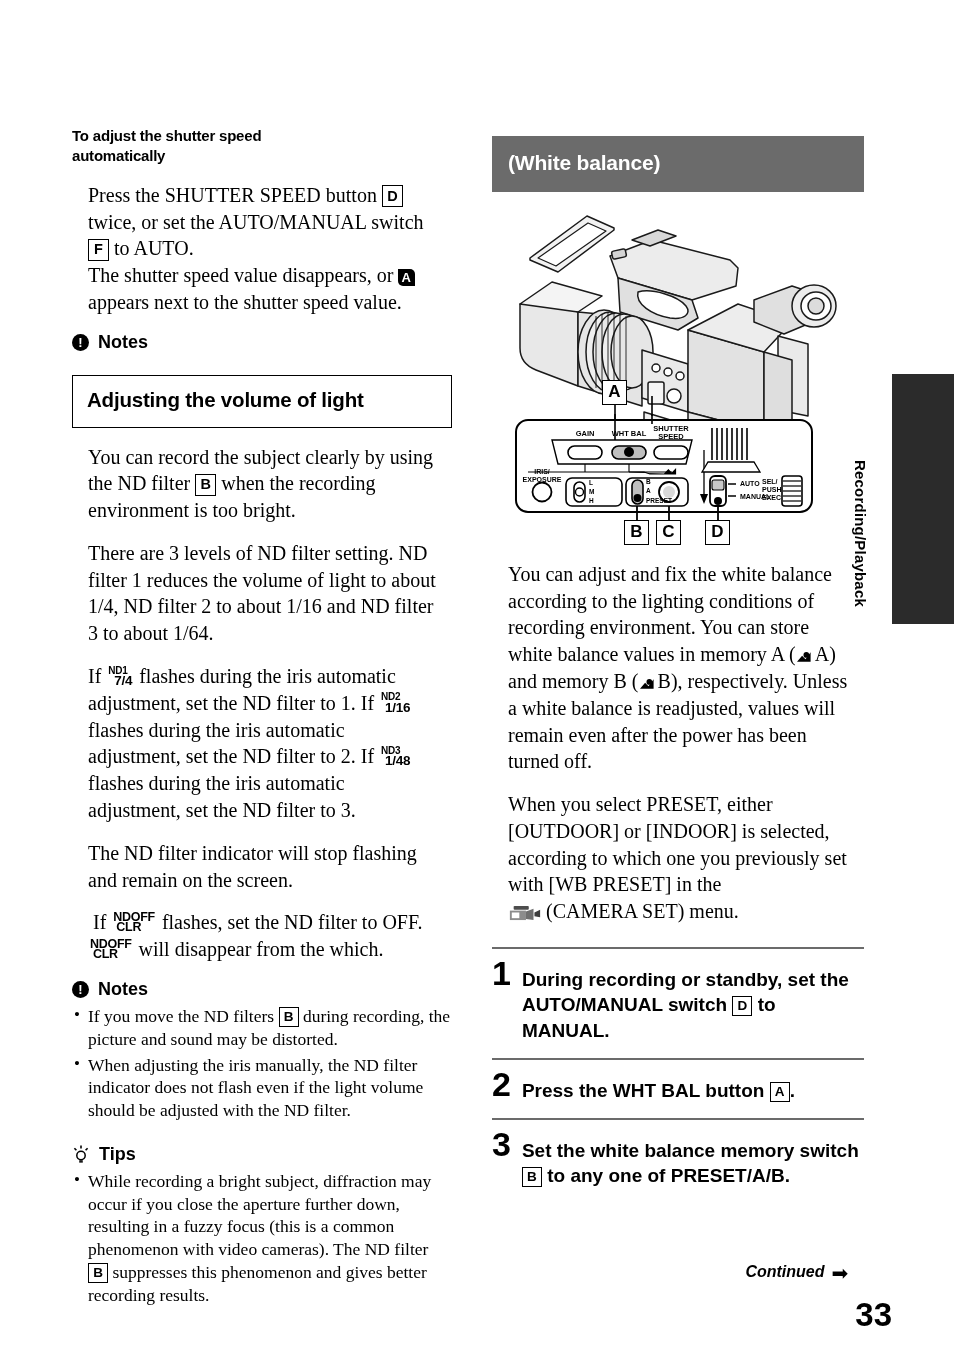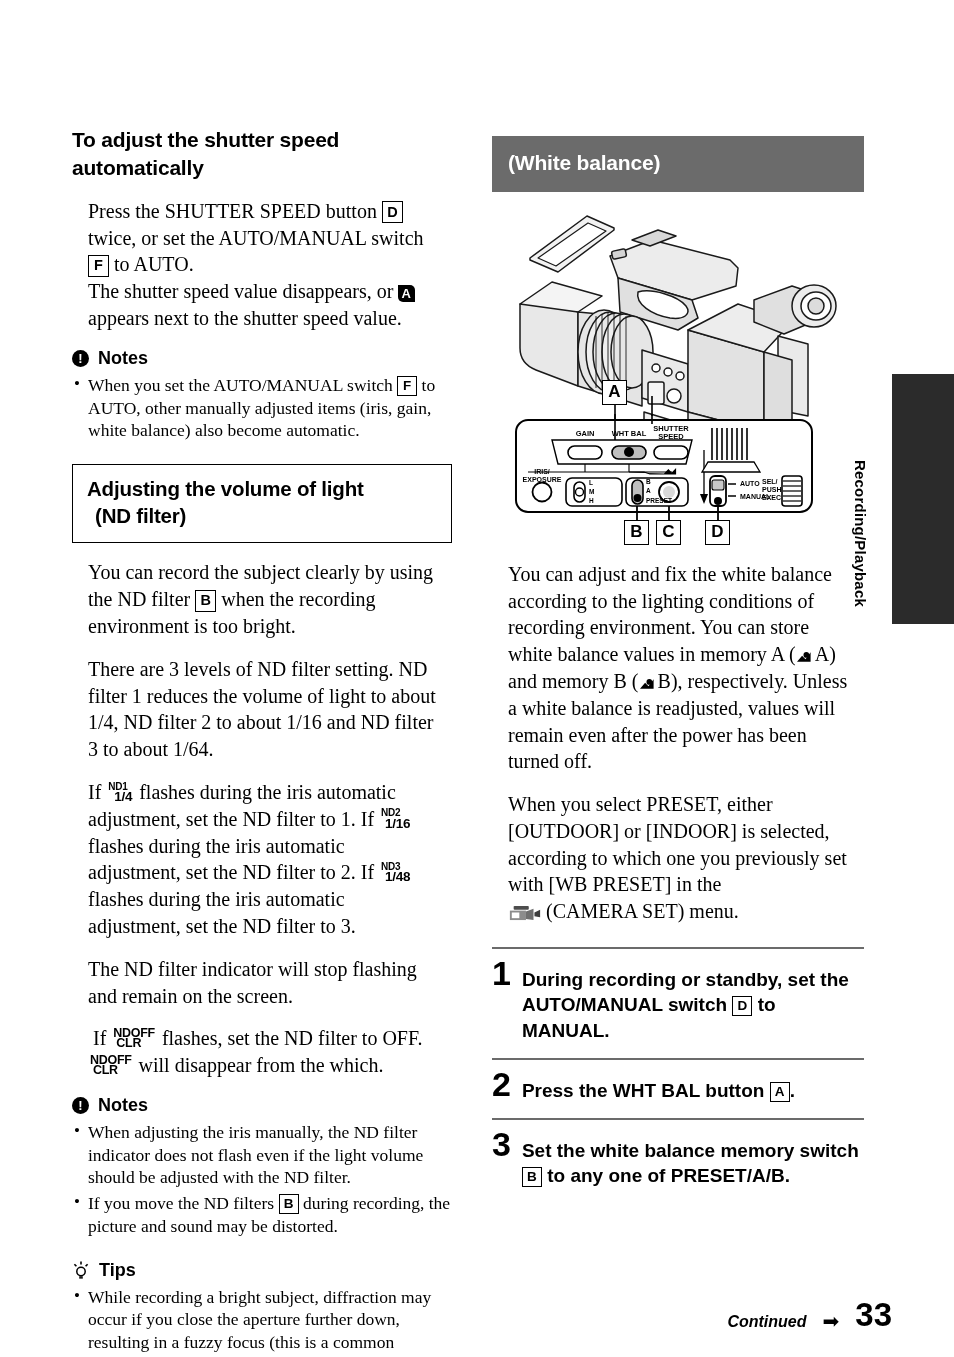--- a/index.html
+++ b/index.html
@@ -14,21 +14,21 @@
   .page{position:absolute;inset:0;}
 
   
   .col-left{position:absolute;left:72px;top:126px;width:380px;}
   .col-right{position:absolute;left:492px;top:136px;width:372px;}
 
   
   h2.sec-head{
     font-family:"Liberation Sans",sans-serif;
     font-weight:bold;
-    font-size:21px;
+    font-size:15px;
     line-height:1.33;
     margin:0 0 10px 0;
     letter-spacing:-0.2px;
   }
   .boxed-head{
     border:1.6px solid #000;
     padding:11px 20px 13px 14px;
     margin:22px 0 10px 0;
   }
   .boxed-head .bh-l1,.boxed-head .bh-l2{
@@ -176,21 +176,21 @@
     color:#000;
     font-family:"Liberation Sans",sans-serif;
     font-weight:bold;font-size:15px;
     display:flex;align-items:center;justify-content:flex-start;
     letter-spacing:0.2px;
   }
 
   
   .footer{
     position:absolute;right:62px;bottom:26px;
-    display:flex;align-items:flex-end;gap:16px;
+    display:flex;align-items:flex-start;gap:7px;
   }
   .footer .cont{
     font-family:"Liberation Sans",sans-serif;
     font-weight:bold;font-style:italic;font-size:16px;
   }
   .footer .arrow{font-size:20px;line-height:1;}
   .footer .pg{
     font-family:"Liberation Sans",sans-serif;
     font-weight:bold;font-size:33px;line-height:1;margin-top:35px;
   }
@@ -230,43 +230,35 @@
         <span>The shutter speed value disappears, or</span>
         <span class="auto-a">A</span><br>
         <span>appears next to the shutter speed value.</span>
       </p>
     </div>
 
     <div class="nt-head">
       <span class="badge-note">!</span>
       <span>Notes</span>
     </div>
-    <ul class="blist">
-      <li>
-        <span>When you set the AUTO/MANUAL switch</span>
-        <span class="kb sm">F</span>
-        <span>to AUTO, other manually adjusted items (iris, gain, white balance) also become automatic.</span>
-      </li>
-    </ul>
 
     <div class="boxed-head">
       <div class="bh-l1">Adjusting the volume of light</div>
-      <div class="bh-l2">(ND filter)</div>
     </div>
 
     <div class="para-block">
       <p class="body">
         <span>You can record the subject clearly by using the ND filter</span>
         <span class="kb">B</span>
         <span>when the recording environment is too bright.</span>
       </p>
       <p class="body">There are 3 levels of ND filter setting. ND filter 1 reduces the volume of light to about 1/4, ND filter 2 to about 1/16 and ND filter 3 to about 1/64.</p>
       <p class="body">
         <span>If</span>
-        <span class="nd"><span class="t">ND1</span><span class="b">1/4</span></span>
+        <span class="nd"><span class="t">ND1</span><span class="b">7/4</span></span>
         <span>flashes during the iris automatic adjustment, set the ND filter to 1. If</span>
         <span class="nd wide"><span class="t">ND2</span><span class="b">1/16</span></span>
         <span>flashes during the iris automatic adjustment, set the ND filter to 2. If</span>
         <span class="nd wide"><span class="t">ND3</span><span class="b">1/48</span></span>
         <span>flashes during the iris automatic adjustment, set the ND filter to 3.</span>
       </p>
       <p class="body">The ND filter indicator will stop flashing and remain on the screen.</p>
       <p class="body">
         &nbsp;<span>If</span>
         <span class="nd clr"><span class="t">NDOFF</span><span class="b">CLR</span></span>
@@ -275,26 +267,26 @@
         <span>will disappear from the which.</span>
       </p>
     </div>
 
     <div class="nt-head">
       <span class="badge-note">!</span>
       <span>Notes</span>
     </div>
     <ul class="blist">
       <li>
-        <span>When adjusting the iris manually, the ND filter indicator does not flash even if the light volume should be adjusted with the ND filter.</span>
-      </li>
-      <li>
         <span>If you move the ND filters</span>
         <span class="kb sm">B</span>
         <span>during recording, the picture and sound may be distorted.</span>
+      </li>
+      <li>
+        <span>When adjusting the iris manually, the ND filter indicator does not flash even if the light volume should be adjusted with the ND filter.</span>
       </li>
     </ul>
 
     <div class="nt-head tips">
       <span class="bulb">
         <svg viewBox="0 0 18 19" width="18" height="19">
           <circle cx="9" cy="10.5" r="4.2" fill="none" stroke="#000" stroke-width="1.5"></circle>
           <rect x="7.2" y="14.2" width="3.6" height="1.5" fill="#000"></rect>
           <rect x="7.2" y="16.1" width="3.6" height="1.5" fill="#000"></rect>
           <line x1="9" y1="0.6" x2="9" y2="3.6" stroke="#000" stroke-width="1.6"></line>

